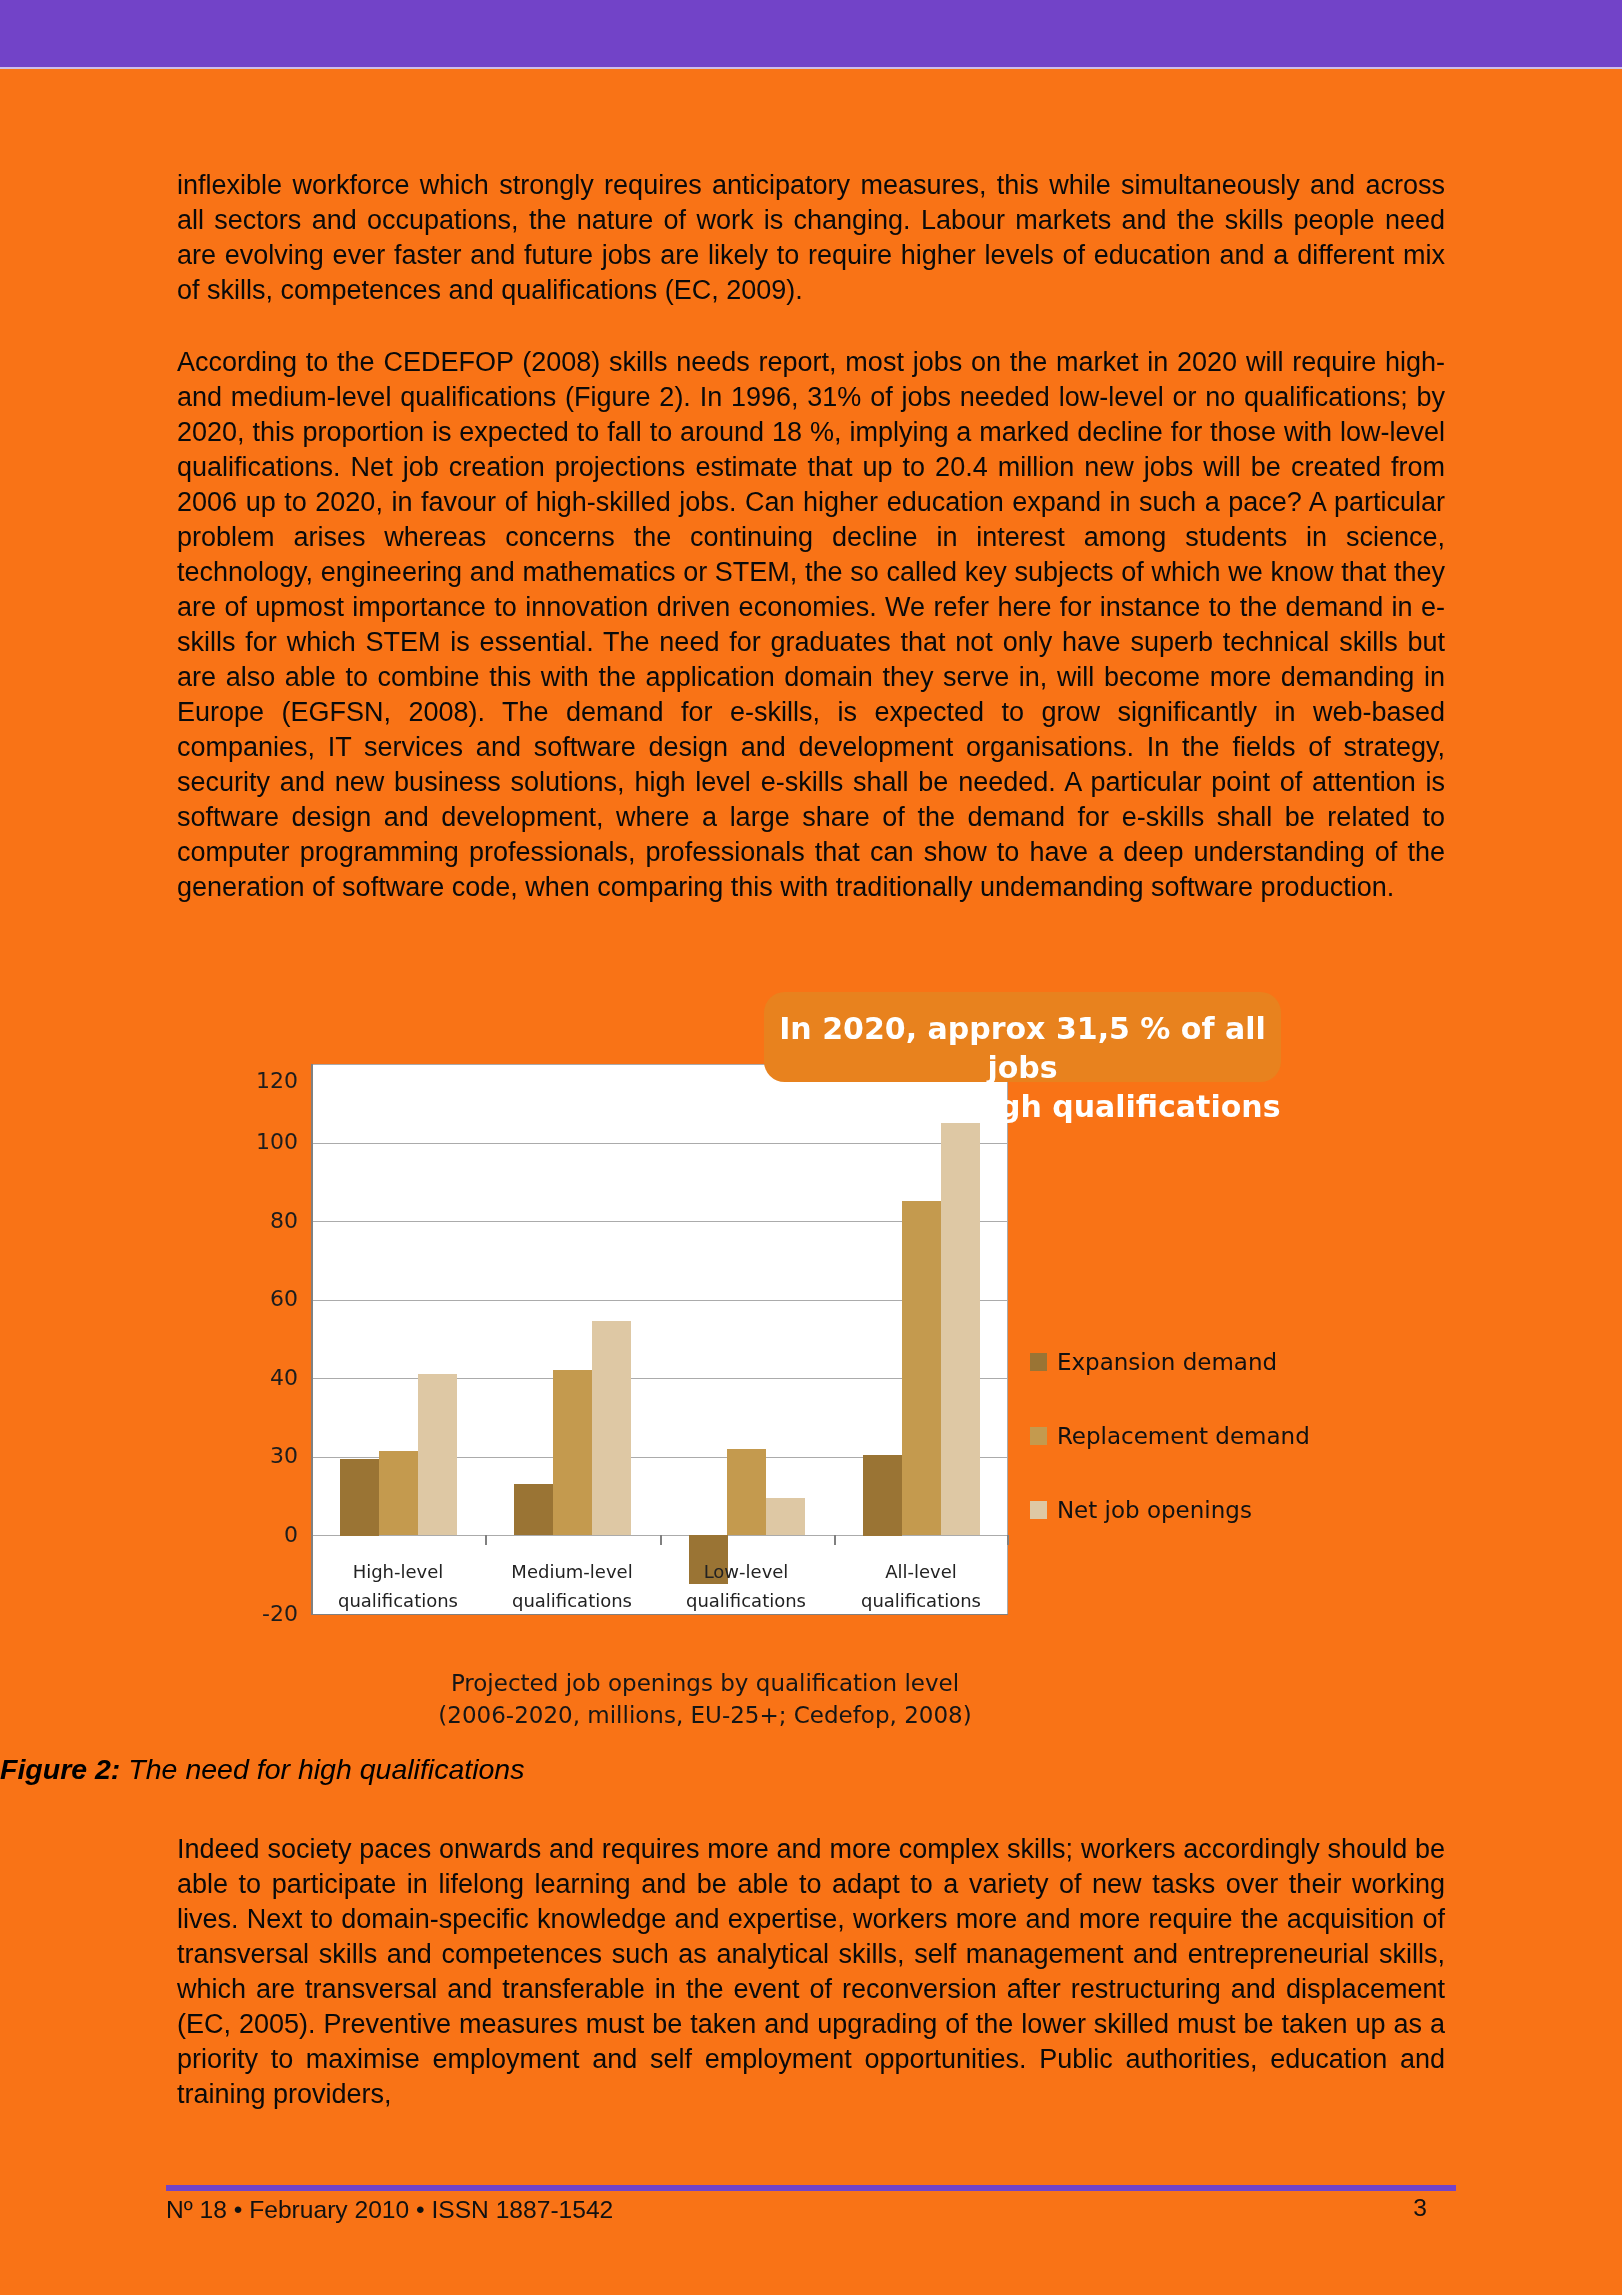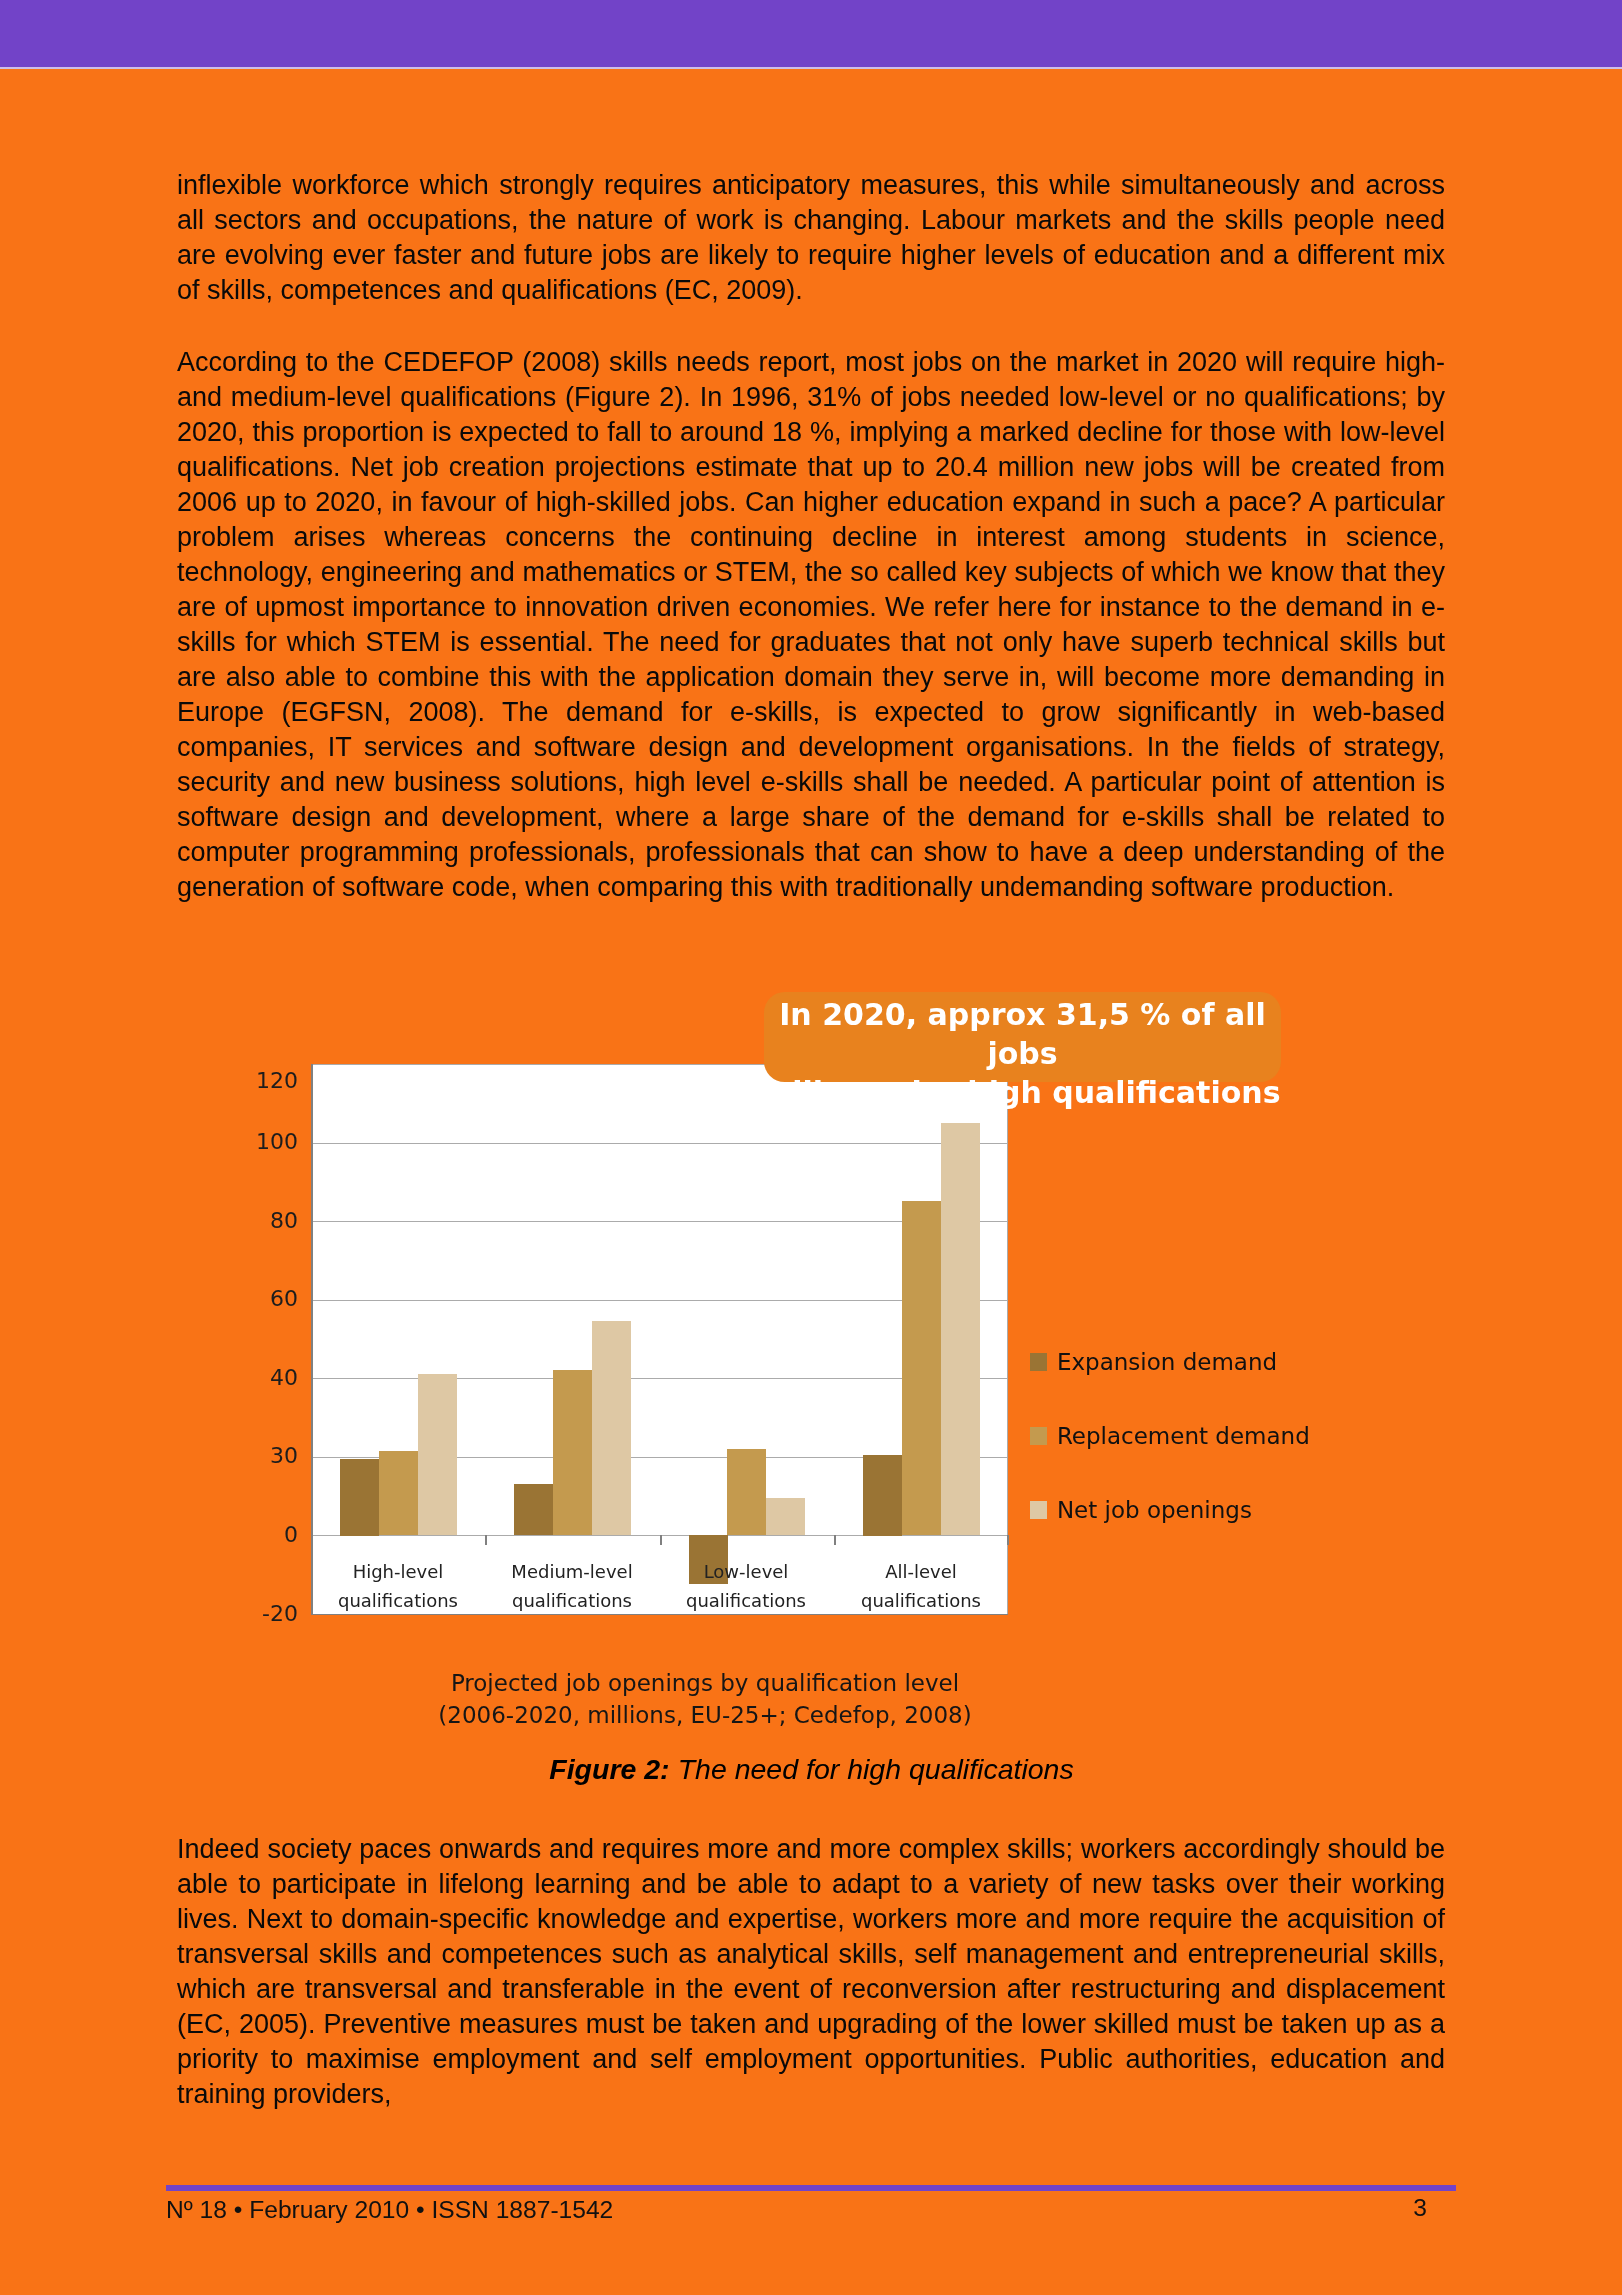--- a/index.html
+++ b/index.html
@@ -8,37 +8,37 @@
   .topbar{position:absolute;left:0;top:0;width:1623px;height:67px;border-bottom:2.4px solid #CDBFE9;}
   .body{position:absolute;left:177px;width:1268px;margin:0;font-size:27px;line-height:35px;
         text-align:justify;color:#0a0a0a;}
   .p1{top:168px;}
   .p2{top:345px;}
   .p3{top:1832px;}
 
   .figure{position:absolute;left:0;top:990px;width:1623px;height:753px;font-family:"DejaVu Sans",sans-serif;}
   .callout{position:absolute;left:764px;top:1.6px;width:517px;height:90px;border-radius:20.6px;
            color:#fff;font-weight:bold;font-size:30px;line-height:39px;text-align:center;
-           padding-top:3px;box-sizing:border-box;z-index:5;}
+           padding-top:17px;box-sizing:border-box;z-index:5;}
   .plot{position:absolute;left:311px;top:74px;width:697px;height:550px;background:#fff;}
   .gridline{position:absolute;left:0;width:100%;height:0;border-top:1.6px solid #ABABAB;}
   .gridline.major{border-top:1.6px solid #8a8a8a;}
   .axis-left{position:absolute;left:0;top:0;width:1.6px;height:100%;background:#808080;}
   .axis-right{position:absolute;right:0;top:0;width:0.8px;height:100%;background:#ABABAB;}
   .zero-tick{position:absolute;width:1.6px;height:9.5px;background:#808080;}
   .bar{position:absolute;}
   .ytick{position:absolute;left:216px;width:82px;text-align:right;font-size:22px;line-height:30px;color:#1d1d1d;}
   .xlabel{position:absolute;top:567px;width:174px;text-align:center;font-size:18px;line-height:29px;
           color:#222;white-space:pre-line;}
   .legend{position:absolute;left:1030px;top:315px;}
   .legend-row{display:flex;align-items:center;height:34px;font-size:23px;color:#111;margin-top:40px;}
   .swatch{width:17.4px;height:17.4px;margin-right:9.5px;flex:0 0 auto;}
   .subtitle{position:absolute;left:269px;top:677px;width:872px;text-align:center;
             font-size:23px;line-height:32px;color:#161616;}
-  .caption{position:absolute;left:0;top:1753px;width:1623px;text-align:center;
+  .caption{position:absolute;left:0;top:1753px;width:1623px;
            font-size:28.5px;font-style:italic;color:#000;}
   .cap-b{font-weight:bold;}
   .cap-i{margin-left:8px;}
   .footer-rule{position:absolute;left:166px;top:2185px;width:1290px;height:6.3px;}
   .footer-text{position:absolute;left:166px;top:2194px;font-size:24.6px;line-height:32px;color:#111;}
   .pagenum{position:absolute;left:1284px;top:2194px;width:143px;text-align:right;
            font-size:24.6px;color:#111;}
 </style>
 </head>
 <body>

